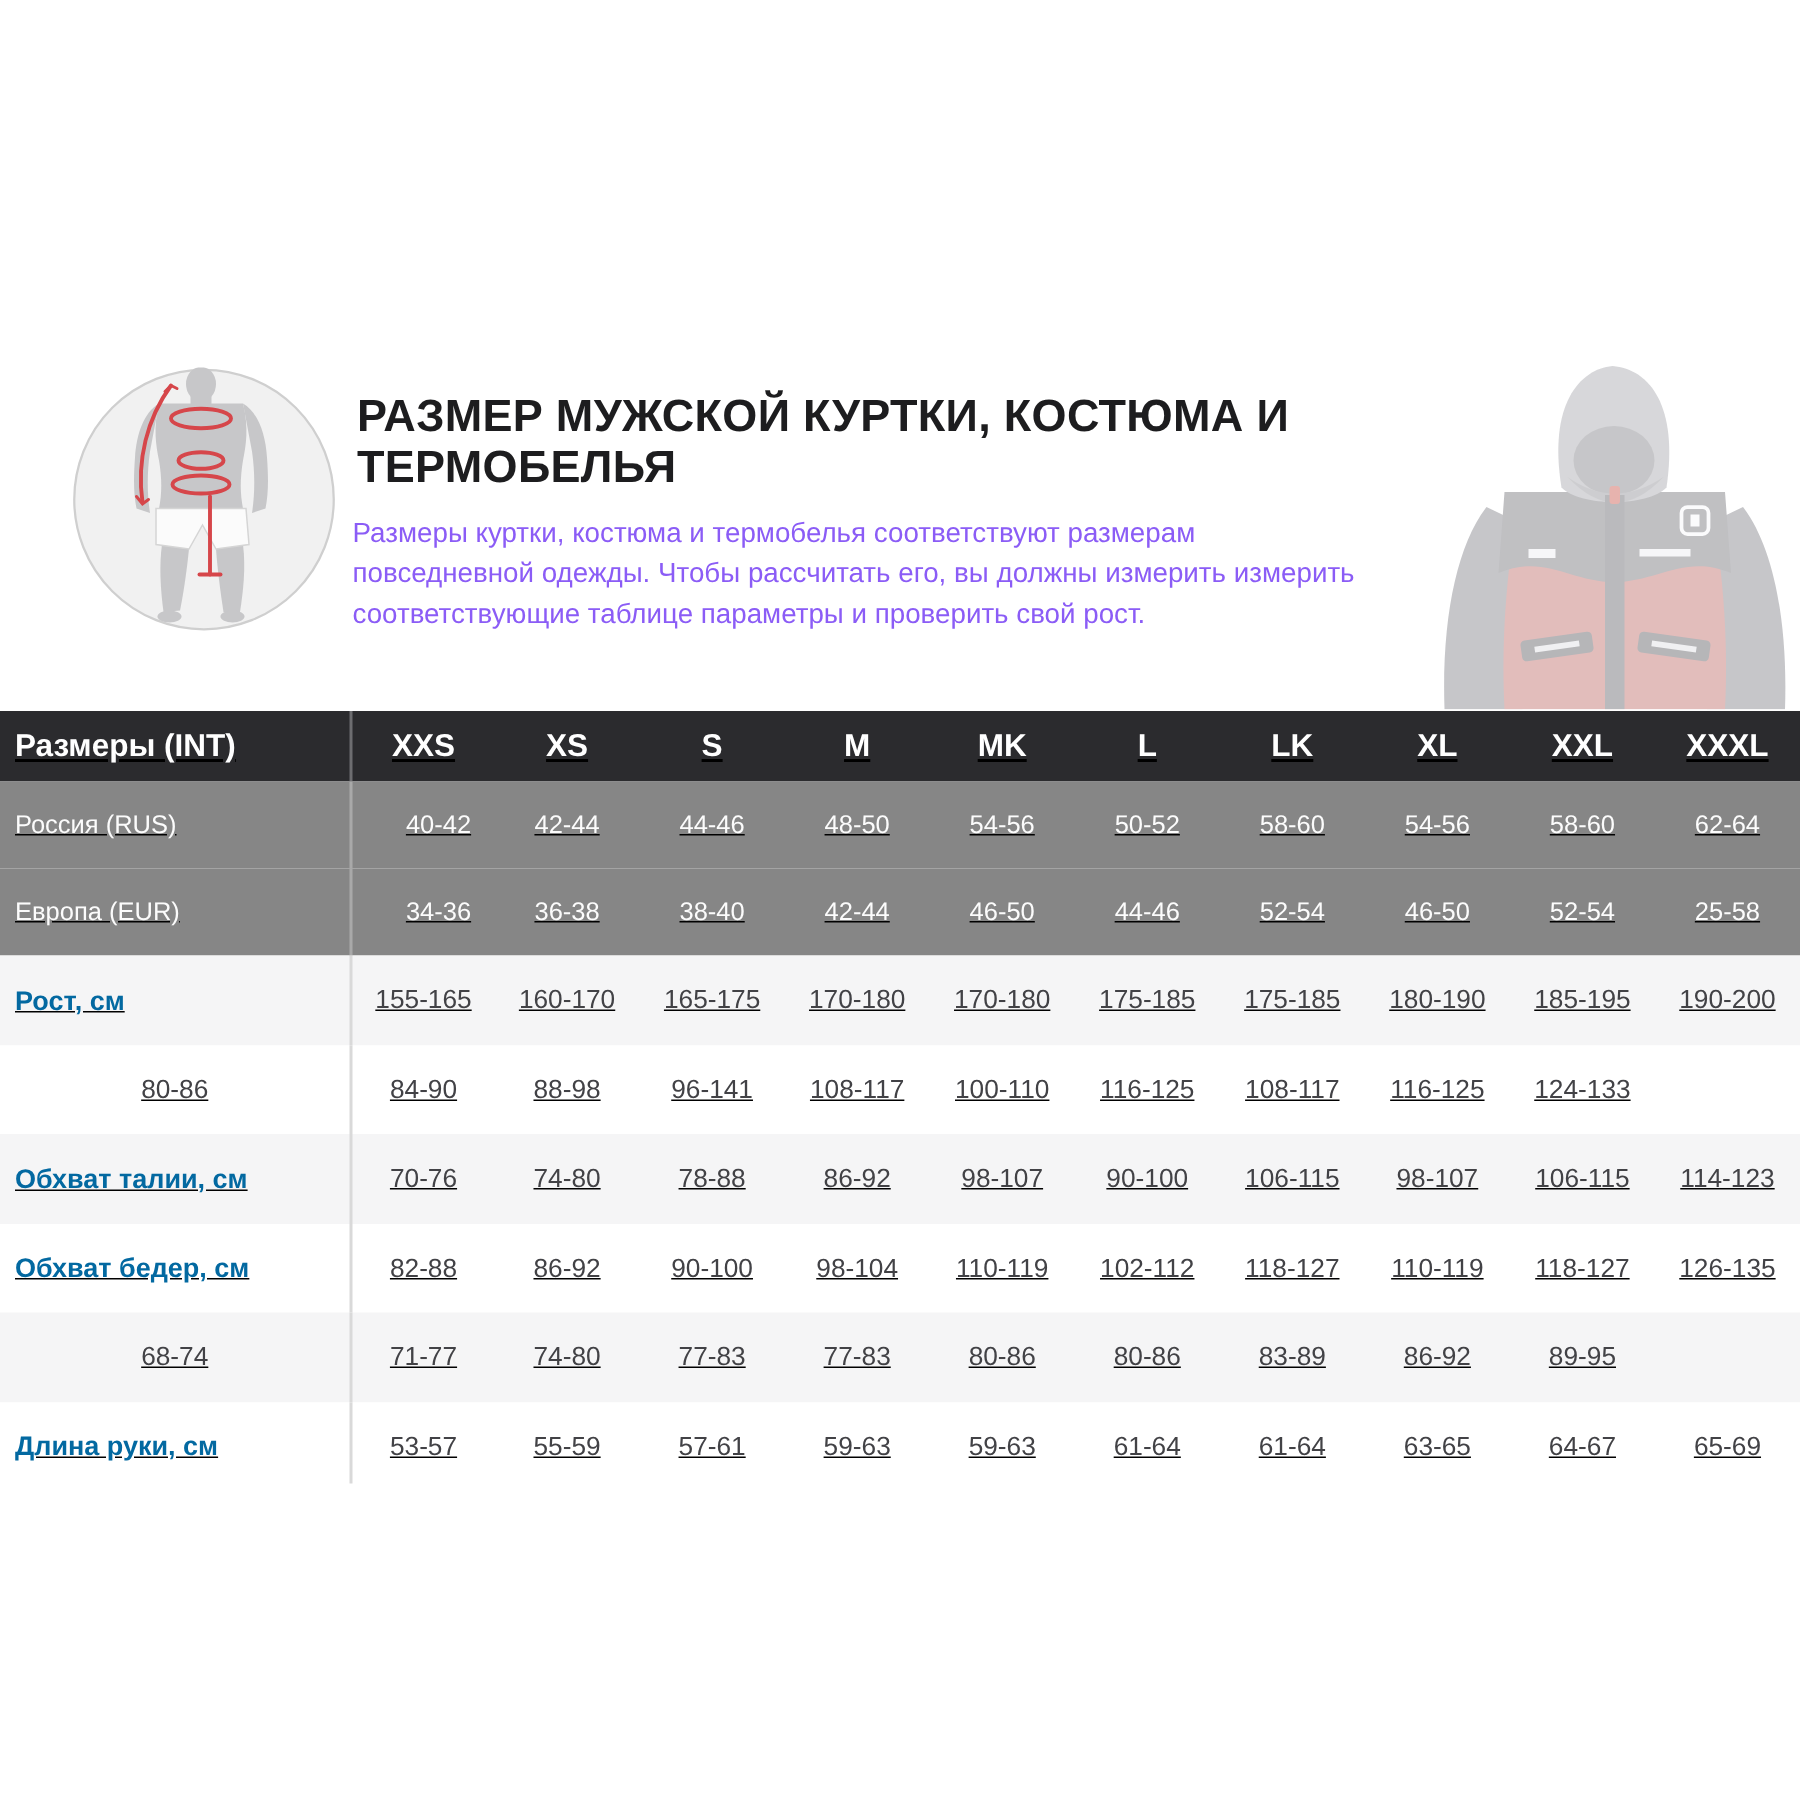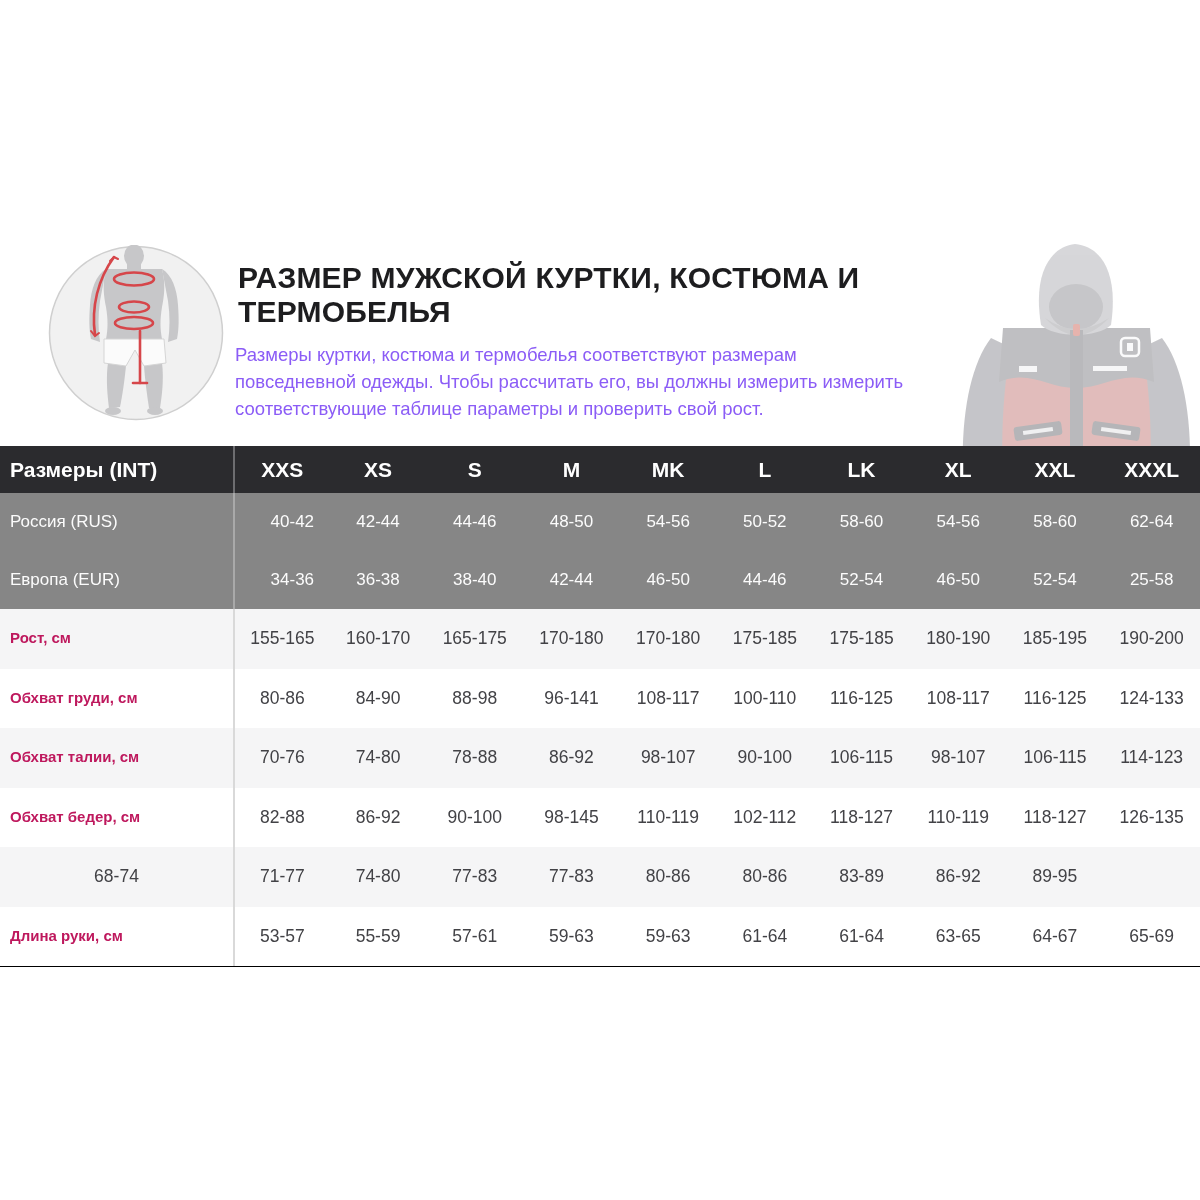--- a/index.html
+++ b/index.html
@@ -17,32 +17,32 @@
     font-size:30px;font-weight:800;color:#1d1d1f;
     line-height:1.14;letter-spacing:.2px;text-transform:uppercase;
   }
   .page-desc{
     position:absolute;left:235px;top:322px;width:674px;
     font-size:18.5px;color:#8b5cf6;line-height:1.47;
   }
   .jacket-wrap{position:absolute;left:953px;top:228px;width:247px;height:245px;overflow:hidden;}
 
   
-  .size-table{position:absolute;left:0;top:446px;width:1200px;border-bottom:1px solid #000000;}
+  .size-table{position:absolute;left:0;top:474px;width:1200px;border-bottom:1px solid #000000;text-decoration:underline;}
   .t-row{display:grid;grid-template-columns:233px repeat(10,1fr);}
   .t-row > div{height:100%;display:flex;align-items:center;box-sizing:border-box;}
   .lbl{justify-content:flex-start;text-align:left;padding-left:10px;padding-right:6px;}
   .val{justify-content:center;text-align:center;}
 
   .t-header{background:#2b2b2e;color:#ffffff;height:47px;font-weight:700;font-size:21px;}
   .t-header .lbl{font-size:21px;}
   .t-region{background:#868686;color:#fcfcfc;height:58px;font-size:17px;}
   .t-measure{background:#ffffff;color:#424246;height:59.5px;font-size:17.5px;}
   .t-measure.alt{background:#f5f5f6;}
-  .t-measure .lbl{font-weight:700;color:#be185d;line-height:1.25;font-size:15px;}
+  .t-measure .lbl{font-weight:700;color:#0369a1;line-height:1.25;font-size:18px;}
 
   
   .t-row > div:nth-child(2){border-left:2px solid #d9d9d9;}
   .t-header > div:nth-child(2){border-left-color:#6d6d70;}
   .t-region > div:nth-child(2){border-left-color:#a9a9a9;padding-left:20px;}
 </style>
 </head>
 <body>
 
 <div class="canvas">
@@ -153,21 +153,20 @@
         <div class="val">165-175</div>
         <div class="val">170-180</div>
         <div class="val">170-180</div>
         <div class="val">175-185</div>
         <div class="val">175-185</div>
         <div class="val">180-190</div>
         <div class="val">185-195</div>
         <div class="val">190-200</div>
       </div>
       <div class="t-row t-measure">
-        <div class="lbl">Обхват груди, см</div>
         <div class="val">80-86</div>
         <div class="val">84-90</div>
         <div class="val">88-98</div>
         <div class="val">96-141</div>
         <div class="val">108-117</div>
         <div class="val">100-110</div>
         <div class="val">116-125</div>
         <div class="val">108-117</div>
         <div class="val">116-125</div>
         <div class="val">124-133</div>
@@ -183,21 +182,21 @@
         <div class="val">106-115</div>
         <div class="val">98-107</div>
         <div class="val">106-115</div>
         <div class="val">114-123</div>
       </div>
       <div class="t-row t-measure">
         <div class="lbl">Обхват бедер, см</div>
         <div class="val">82-88</div>
         <div class="val">86-92</div>
         <div class="val">90-100</div>
-        <div class="val">98-145</div>
+        <div class="val">98-104</div>
         <div class="val">110-119</div>
         <div class="val">102-112</div>
         <div class="val">118-127</div>
         <div class="val">110-119</div>
         <div class="val">118-127</div>
         <div class="val">126-135</div>
       </div>
       <div class="t-row t-measure alt">
         <div class="val">68-74</div>
         <div class="val">71-77</div>

